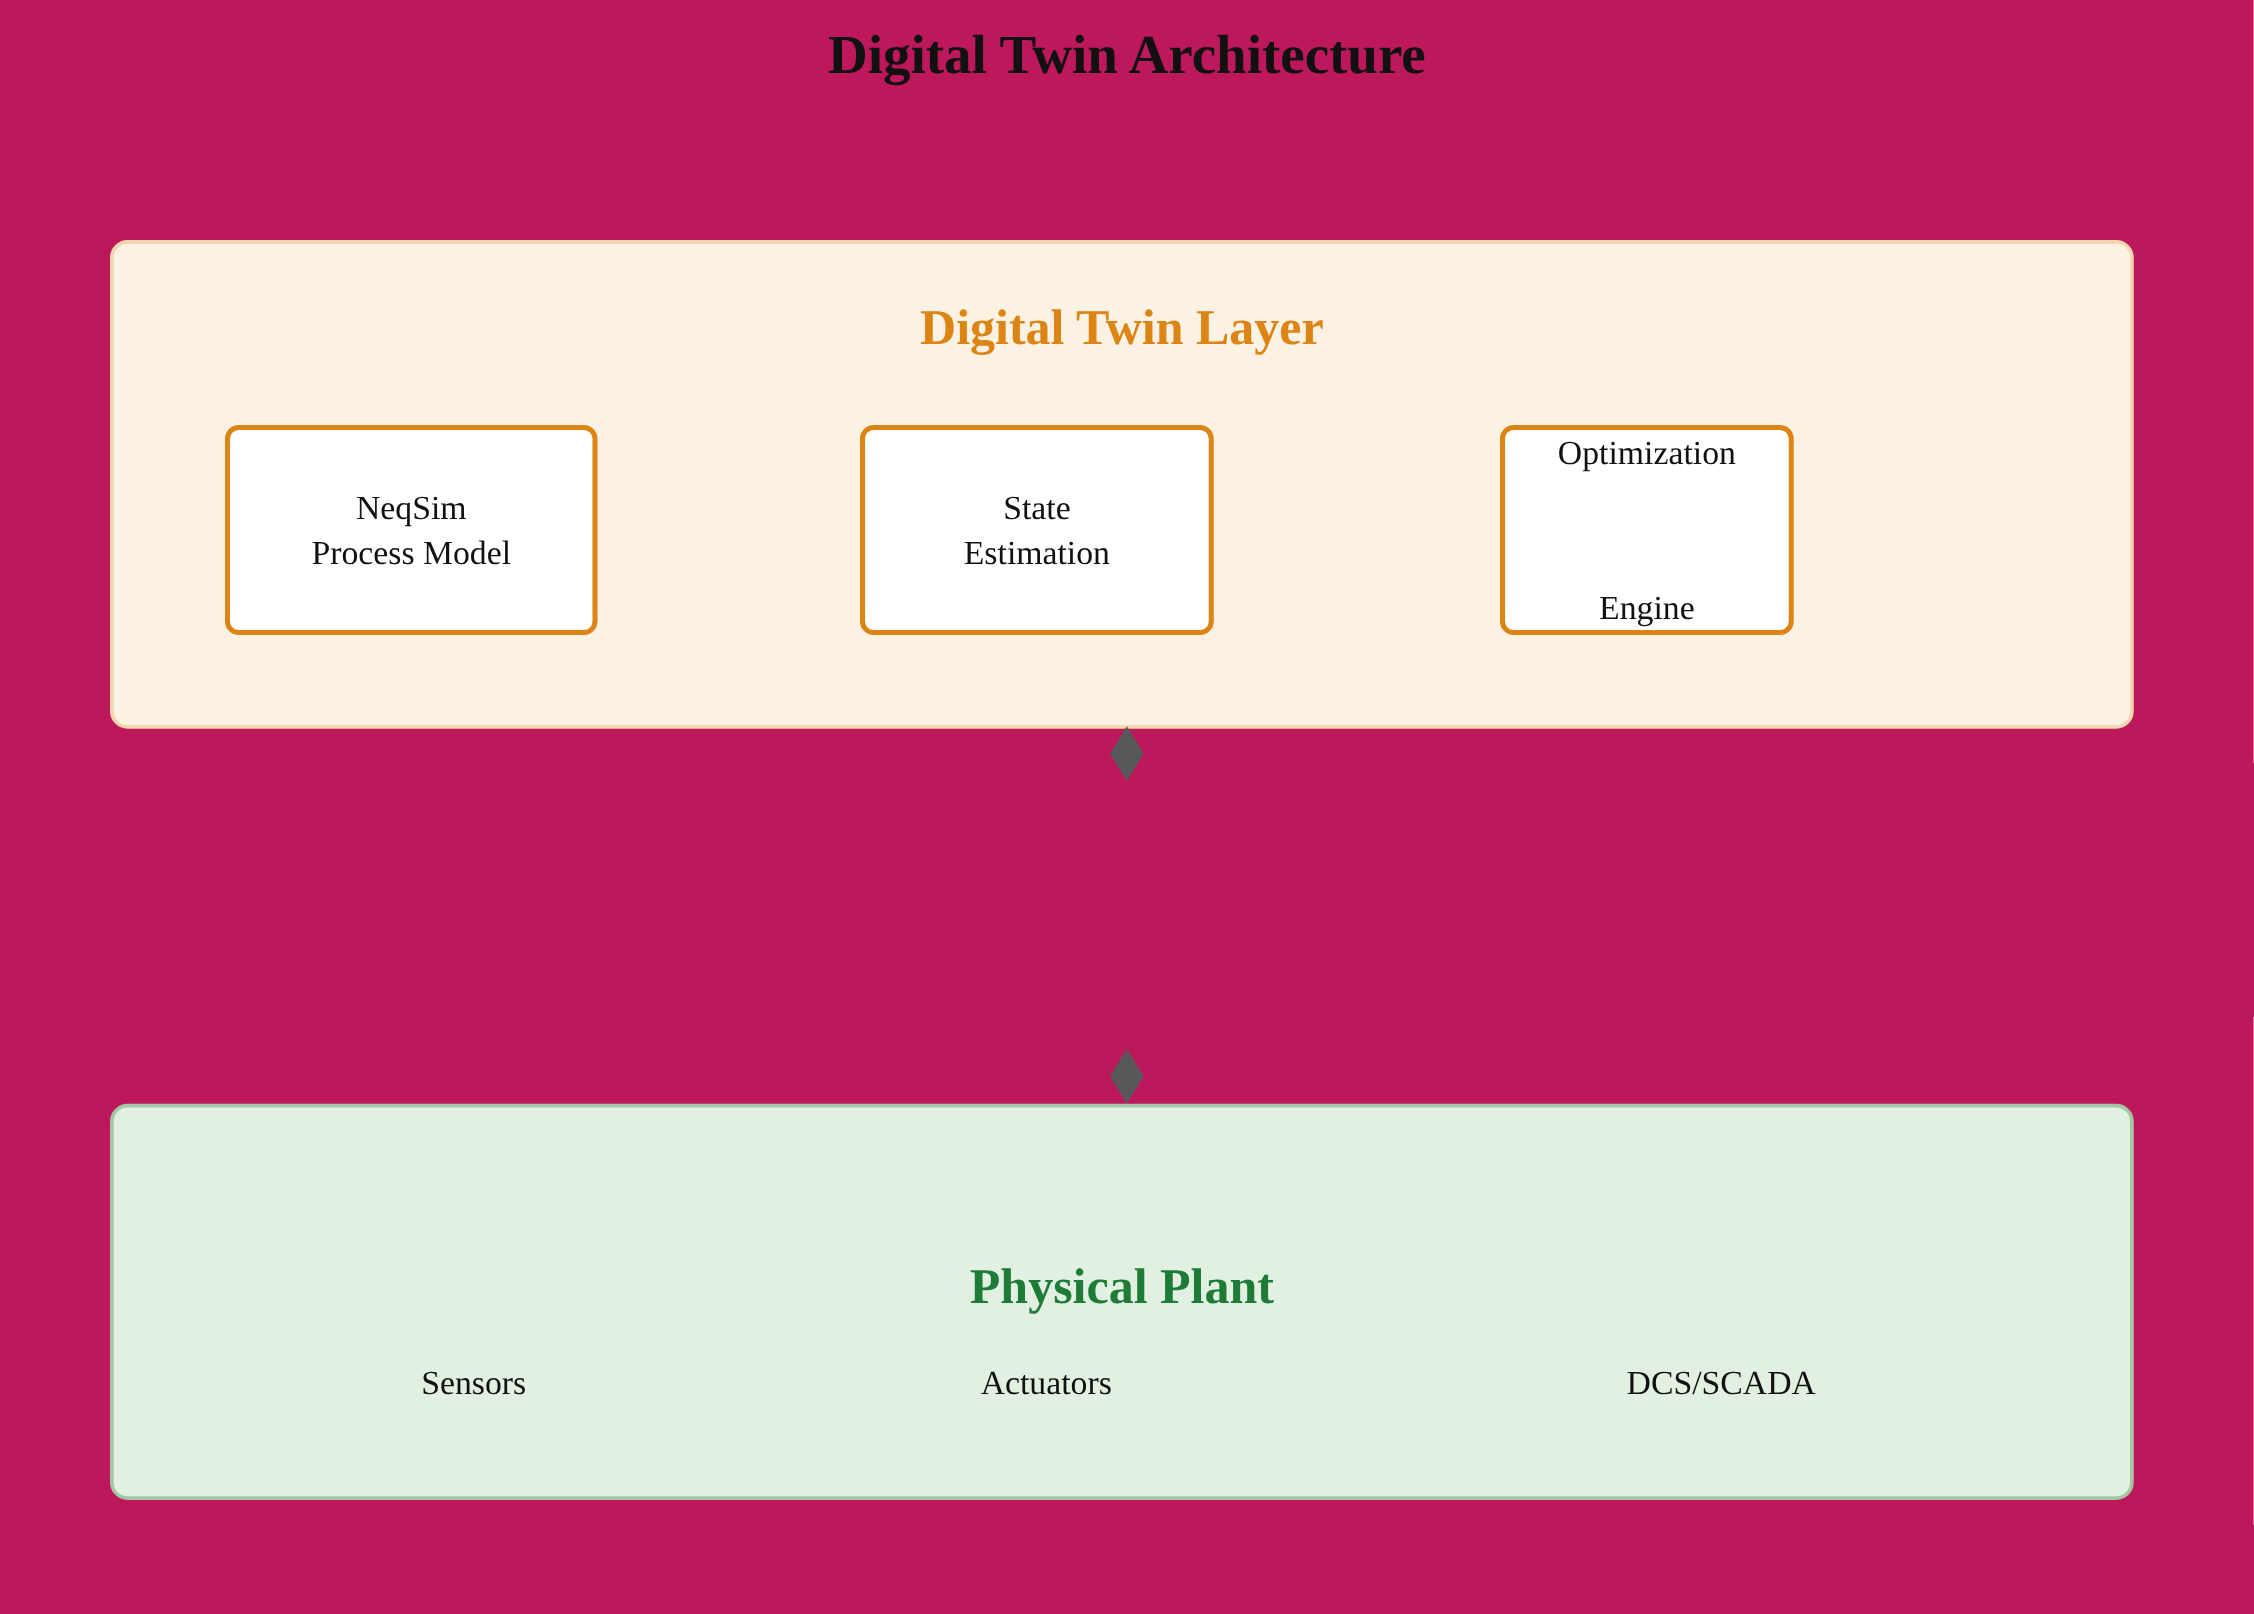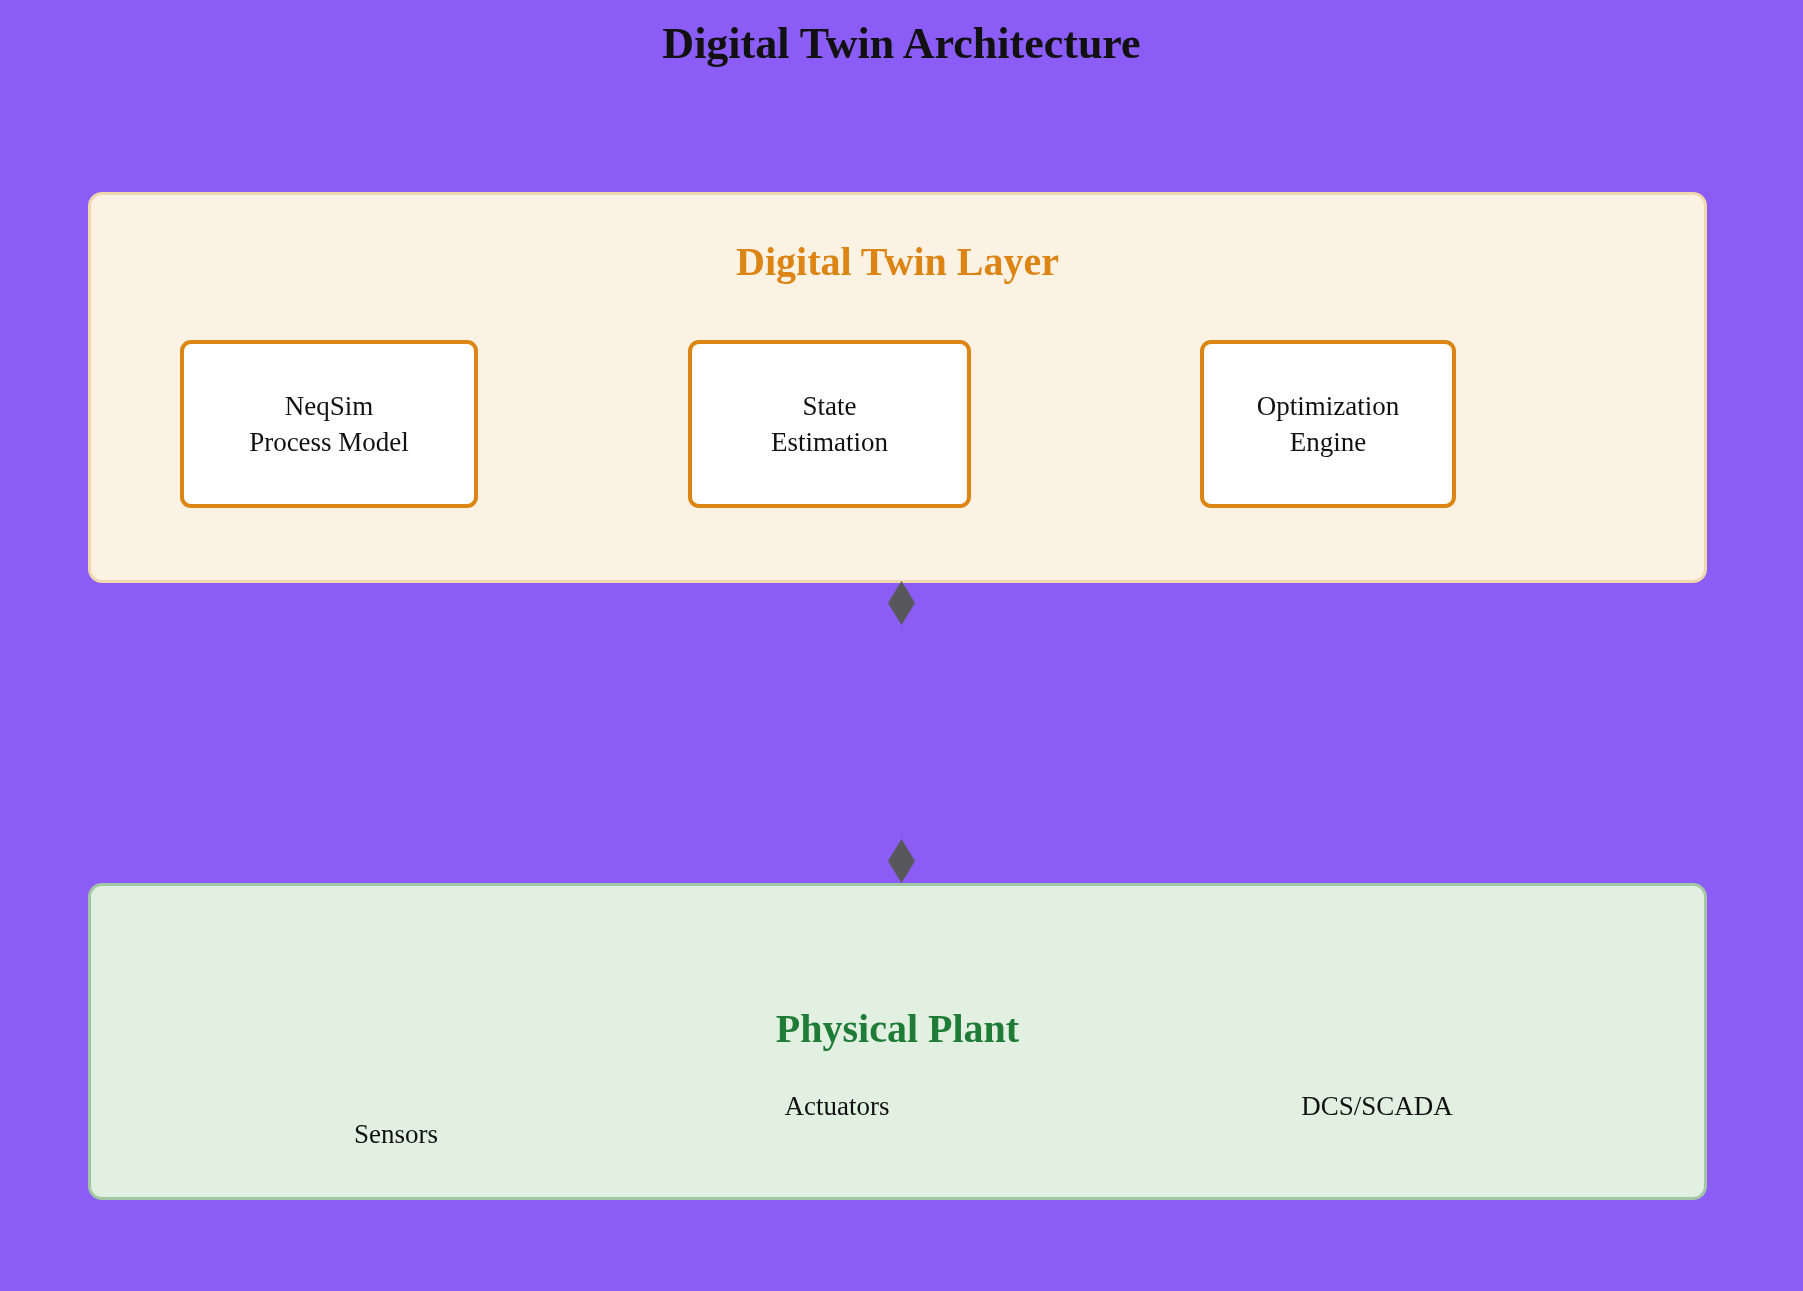--- a/index.html
+++ b/index.html
@@ -5,21 +5,21 @@
   html, body {
     margin: 0;
     padding: 0;
     background: #ffffff;
     font-family: "Liberation Serif", "DejaVu Serif", serif;
   }
   .canvas {
     position: relative;
     width: 1803px;
     height: 1291px;
-    background: #8b5cf6;
+    background: #be185d;
     overflow: hidden;
   }
   .main-title {
     position: absolute;
     left: 0;
     top: 16px;
     width: 100%;
     text-align: center;
     font-size: 44px;
     line-height: 56px;
@@ -67,21 +67,21 @@
     flex-direction: column;
     align-items: center;
     justify-content: center;
     text-align: center;
     font-size: 27px;
     line-height: 36px;
     color: var(--text-black, #111111);
   }
   .component-box.box-1 { left: 89px;  width: 298px; }
   .component-box.box-2 { left: 597px; width: 283px; }
-  .component-box.box-3 { left: 1109px; width: 256px; }
+  .component-box.box-3 { left: 1109px; width: 235px; justify-content: space-between; }
 
   .connector-diamond {
     position: absolute;
     left: 888px;
     width: 27px;
     height: 44px;
     background: var(--connector-gray, #58585A);
     clip-path: polygon(50% 0%, 100% 50%, 50% 100%, 0% 50%);
   }
   .connector-1 { top: 581px; }
@@ -113,21 +113,21 @@
   }
   .plant-label {
     position: absolute;
     top: 202px;
     transform: translateX(-50%);
     font-size: 27px;
     line-height: 36px;
     color: var(--text-black, #111111);
     white-space: nowrap;
   }
-  .plant-label.label-1 { left: 305px; margin-top: 28px; }
+  .plant-label.label-1 { left: 288px; }
   .plant-label.label-2 { left: 746px; }
   .plant-label.label-3 { left: 1286px; }
 </style>
 </head>
 <body>
 
 <div class="canvas">
 
   <h1 class="main-title">Digital Twin Architecture</h1>
 

